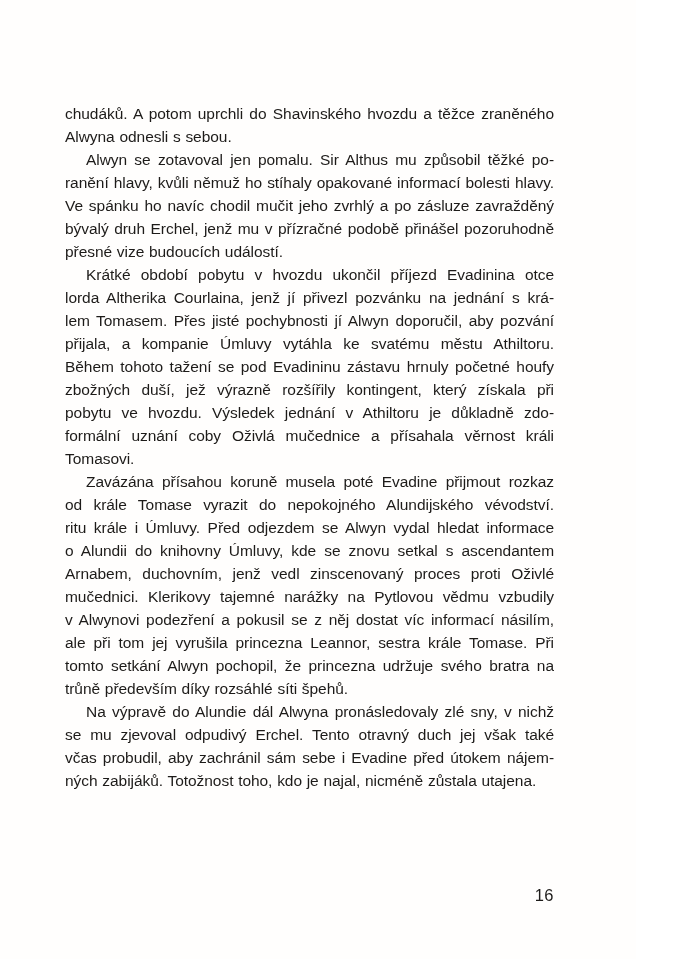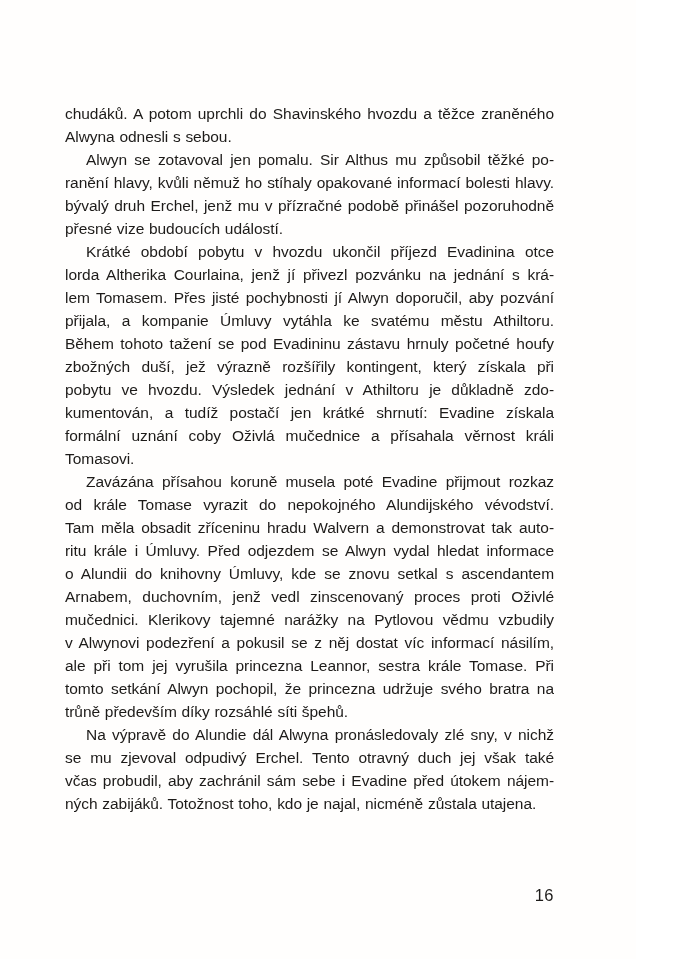--- a/index.html
+++ b/index.html
@@ -70,39 +70,38 @@
 
 <div class="page" style="color: rgb(29, 27, 25); background: rgb(255, 254, 253);">
   <main class="text-block">
       <div class="para">
         <div class="line first">chudáků. A potom uprchli do Shavinského hvozdu a těžce zraněného</div>
         <div class="line last">Alwyna odnesli s sebou.</div>
       </div>
       <div class="para indent">
         <div class="line first">Alwyn se zotavoval jen pomalu. Sir Althus mu způsobil těžké po-</div>
         <div class="line">ranění hlavy, kvůli němuž ho stíhaly opakované informací bolesti hlavy.</div>
+        <div class="line">Ve spánku ho navíc chodil mučit jeho zvrhlý a po zásluze zavražděný</div>
         <div class="line">bývalý druh Erchel, jenž mu v přízračné podobě přinášel pozoruhodně</div>
         <div class="line last">přesné vize budoucích událostí.</div>
       </div>
       <div class="para indent">
         <div class="line first">Krátké období pobytu v hvozdu ukončil příjezd Evadinina otce</div>
         <div class="line">lorda Altherika Courlaina, jenž jí přivezl pozvánku na jednání s krá-</div>
         <div class="line">lem Tomasem. Přes jisté pochybnosti jí Alwyn doporučil, aby pozvání</div>
         <div class="line">přijala, a kompanie Úmluvy vytáhla ke svatému městu Athiltoru.</div>
         <div class="line">Během tohoto tažení se pod Evadininu zástavu hrnuly početné houfy</div>
         <div class="line">zbožných duší, jež výrazně rozšířily kontingent, který získala při</div>
         <div class="line">pobytu ve hvozdu. Výsledek jednání v Athiltoru je důkladně zdo-</div>
-        <div class="line">kumentován, a tudíž postačí jen krátké shrnutí: Evadine získala</div>
         <div class="line">formální uznání coby Oživlá mučednice a přísahala věrnost králi</div>
         <div class="line last">Tomasovi.</div>
       </div>
       <div class="para indent">
         <div class="line first">Zavázána přísahou koruně musela poté Evadine přijmout rozkaz</div>
         <div class="line">od krále Tomase vyrazit do nepokojného Alundijského vévodství.</div>
-        <div class="line">Tam měla obsadit zříceninu hradu Walvern a demonstrovat tak auto-</div>
         <div class="line">ritu krále i Úmluvy. Před odjezdem se Alwyn vydal hledat informace</div>
         <div class="line">o Alundii do knihovny Úmluvy, kde se znovu setkal s ascendantem</div>
         <div class="line">Arnabem, duchovním, jenž vedl zinscenovaný proces proti Oživlé</div>
         <div class="line">mučednici. Klerikovy tajemné narážky na Pytlovou vědmu vzbudily</div>
         <div class="line">v Alwynovi podezření a pokusil se z něj dostat víc informací násilím,</div>
         <div class="line">ale při tom jej vyrušila princezna Leannor, sestra krále Tomase. Při</div>
         <div class="line">tomto setkání Alwyn pochopil, že princezna udržuje svého bratra na</div>
         <div class="line last">trůně především díky rozsáhlé síti špehů.</div>
       </div>
       <div class="para indent">

